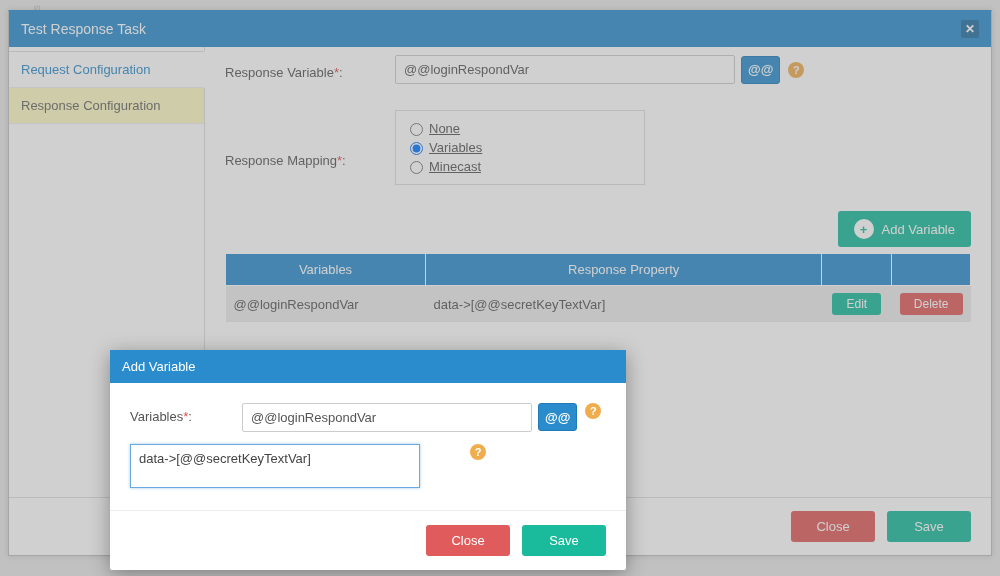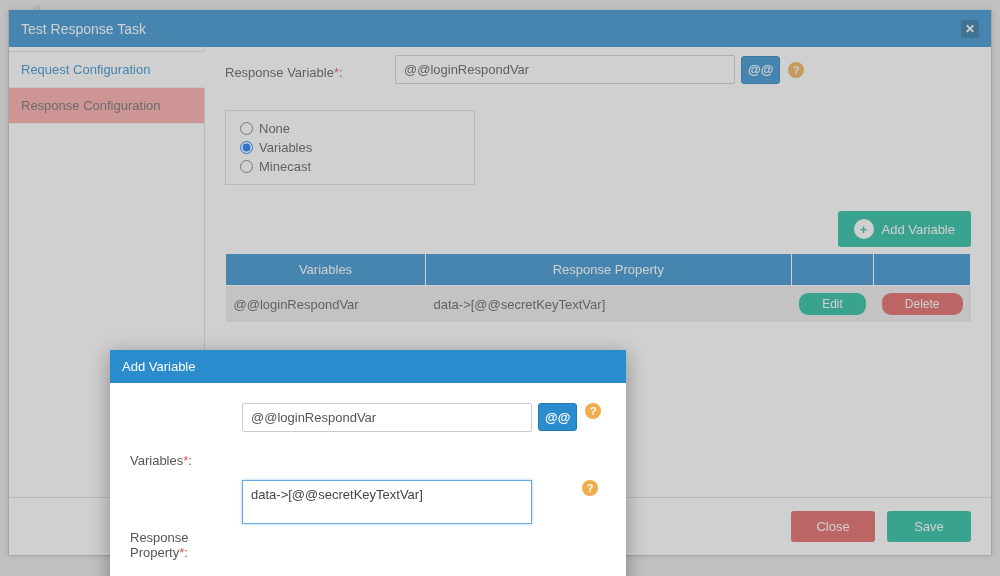--- a/index.html
+++ b/index.html
@@ -59,21 +59,21 @@
     color: #666;
   }
   .tab.active {
     color: #2a8ccc;
     border-top: 1px solid #ddd;
     background: #ffffff;
     border-right: 2px solid #fff;
     margin-right: -1px;
   }
   .tab.inactive {
-    background: #fca5a5;
+    background: #fef9c3;
   }
   .content-col {
     flex: 1;
     padding: 8px 20px 0 20px;
     position: relative;
   }
   .form-row {
     display: flex;
     align-items: center;
     margin-bottom: 26px;
@@ -118,23 +118,24 @@
     cursor: pointer;
   }
   .radio-group {
     border: 1px solid #ddd;
     padding: 8px 14px;
     background: #fff;
     width: 250px;
   }
   .radio-row {
     display: flex;
-    align-items: center;
+    align-items: flex-end;
     padding: 2px 0;
     color: #555;
+    text-decoration: underline;
   }
   .radio-row input { margin-right: 6px; }
   .add-var-row {
     display: flex;
     justify-content: flex-end;
     margin-bottom: 6px;
   }
   .btn {
     border: none;
     color: #fff;
@@ -171,23 +172,22 @@
     border: 1px solid #fff;
   }
   table.var-table td {
     padding: 7px 8px;
     color: #555;
     background: #ececec;
     font-size: 13px;
     text-align: center;
   }
   .small-btn {
-    padding: 4px 23px;
+    padding: 4px 14px;
     font-size: 12px;
-    border-radius: 9px;
   }
   .main-footer {
     position: absolute;
     left: 0; right: 0; bottom: 0;
     height: 58px;
     background: #fff;
     border-top: 1px solid #ddd;
     display: flex;
     justify-content: flex-end;
     align-items: center;
@@ -223,21 +223,20 @@
   .sub-row {
     display: flex;
     align-items: flex-start;
     margin-bottom: 12px;
   }
   .sub-label {
     width: 112px;
     padding-top: 6px;
     color: #555;
     font-size: 13px;
-    margin-top: 44px;
   }
   .sub-row .form-input.small { width: 290px; }
   .textarea-input {
     border: 1px solid #6aa9e0;
     padding: 6px 8px;
     font-size: 13px;
     color: #444;
     width: 290px;
     height: 44px;
     resize: both;
@@ -290,20 +289,23 @@
       <div class="form-row">
         <div class="form-label">
           <span>Response Variable</span><span class="req">*</span>:
         </div>
         <input class="form-input" value="@@loginRespondVar" style="">
         <button class="at-btn">@@</button>
         <span class="help-dot">?</span>
       </div>
 
       <div class="form-row" style="align-items:center;">
+        <div class="form-label" style="padding-top:26px;">
+          <span>Response Mapping</span><span class="req">*</span>:
+        </div>
         <div class="radio-group">
           <label class="radio-row">
             <input type="radio" name="rm" style="">
             <span>None</span>
           </label>
           <label class="radio-row">
             <input type="radio" name="rm" checked="" style="">
             <span>Variables</span>
           </label>
           <label class="radio-row">
@@ -355,23 +357,20 @@
   <div class="sub-body">
     <div class="sub-row">
       <div class="sub-label">
         <span>Variables</span><span class="req">*</span>:
       </div>
       <input class="form-input small" value="@@loginRespondVar" style="">
       <button class="at-btn">@@</button>
       <span class="help-dot">?</span>
     </div>
     <div class="sub-row">
-      <div class="sub-label">
-        <span>Response Property</span><span class="req">*</span>:
-      </div>
       <div class="textarea-input" contenteditable="true" style=""><span>data-&gt;[@@</span><span class="underline-red">secretKeyTextVar</span><span>]</span></div>
       <span class="help-dot" style="margin-left:50px;">?</span>
     </div>
   </div>
   <div class="sub-footer">
     <button class="btn btn-red">Close</button>
     <button class="btn btn-green">Save</button>
   </div>
 </div>
 

